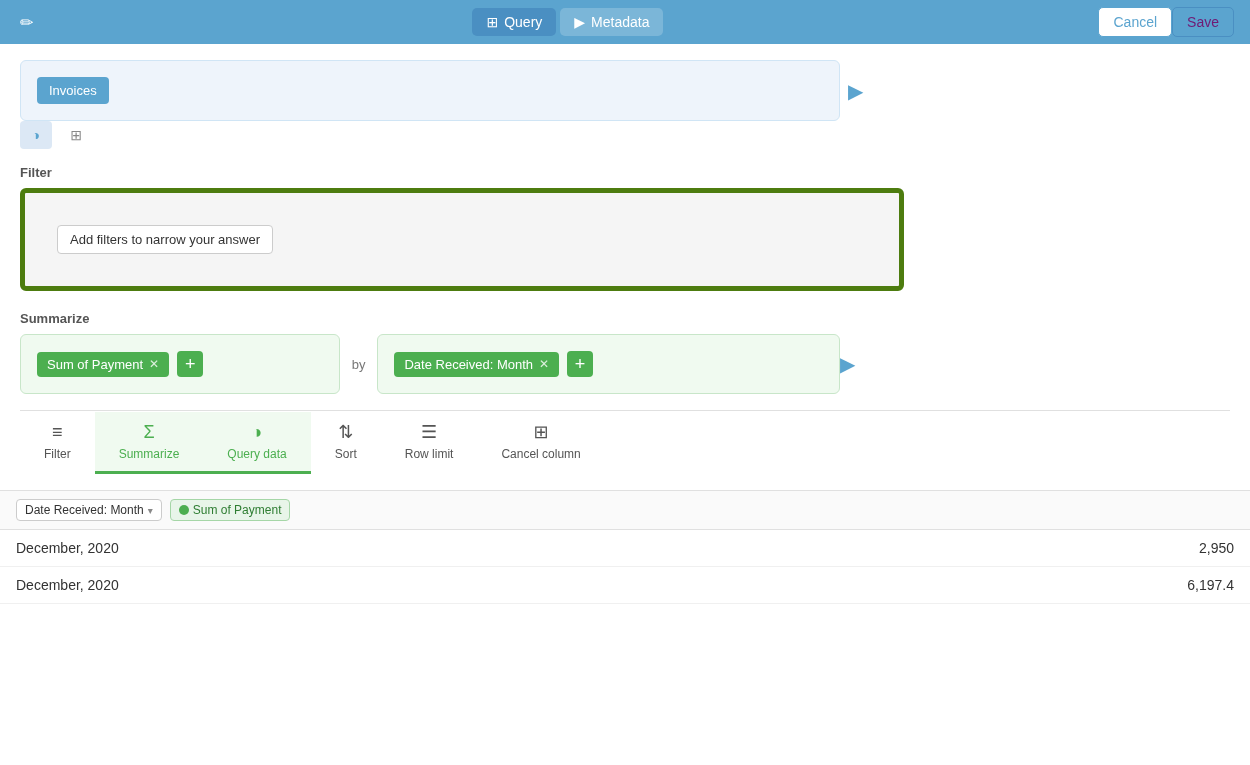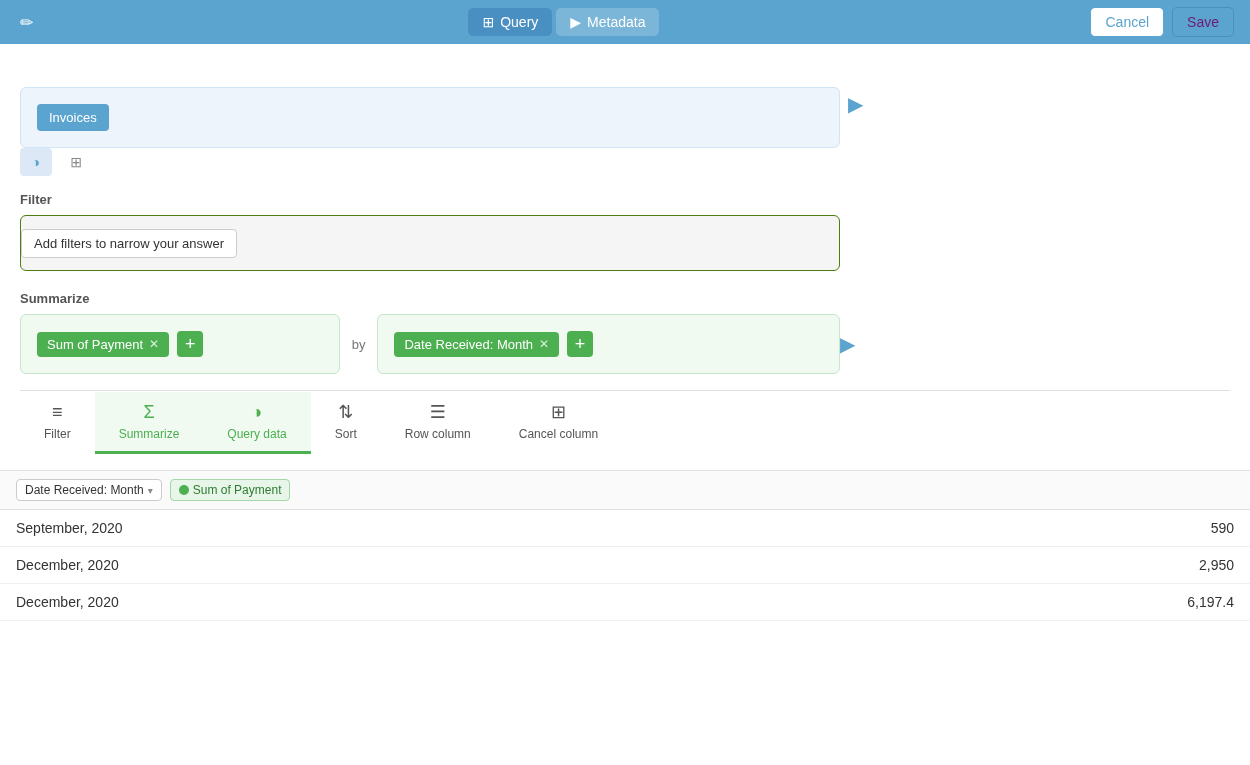--- a/index.html
+++ b/index.html
@@ -9,21 +9,21 @@
     .top-bar {
       background: #5ba4cf;
       height: 44px;
       display: flex;
       align-items: center;
       justify-content: space-between;
       padding: 0 16px;
     }
     .top-bar-left { display: flex; align-items: center; gap: 8px; }
     .top-bar-center { display: flex; gap: 4px; }
-    .top-bar-right { display: flex; gap: 8px; }
+    .top-bar-right { display: flex; }
 
     .edit-icon-btn {
       background: none; border: none; cursor: pointer; color: white;
       font-size: 16px; padding: 4px;
     }
     .tab-btn {
       display: flex; align-items: center; gap: 6px;
       padding: 6px 14px; border-radius: 5px; border: none; cursor: pointer;
       font-size: 14px; font-weight: 500;
     }
@@ -50,21 +50,21 @@
 
     .section-label {
       font-size: 13px; font-weight: 600; color: #555; margin-bottom: 8px;
     }
 
     
     .data-section { margin-bottom: 16px; }
     .data-box {
       background: #eef4fb; border: 1px solid #d0e5f5; border-radius: 6px;
       padding: 16px; display: flex; align-items: center; gap: 8px;
-      width: 820px; min-height: 60px; margin-top: 27px;
+      width: 820px; min-height: 60px;
     }
     .invoices-btn {
       background: #5ba4cf; color: white; border: none; border-radius: 4px;
       padding: 6px 12px; cursor: pointer; font-size: 13px; font-weight: 500;
     }
     .run-btn {
       background: none; border: none; cursor: pointer;
       color: #5ba4cf; font-size: 20px; margin-left: 8px;
     }
     .data-row { display: flex; align-items: center; gap: 0; }
@@ -76,22 +76,22 @@
       width: 32px; height: 28px; cursor: pointer; display: flex; align-items: center; justify-content: center;
       color: #5ba4cf; font-size: 14px;
     }
     .view-icon-btn.inactive {
       background: none; color: #888;
     }
 
     
     .filter-section { margin-bottom: 20px; }
     .filter-box {
-      background: #f5f5f5; border: 1px solid #4d7c0f; border-radius: 6px;
-      padding: 0; width: 820px; min-height: 56px; display: flex; align-items: center;
+      background: #f5f5f5; border: 5px solid #4d7c0f; border-radius: 6px;
+      padding: 32px; width: 884px; min-height: 56px; display: flex; align-items: center;
     }
     .add-filter-btn {
       background: white; border: 1px solid #ccc; border-radius: 4px;
       padding: 6px 12px; cursor: pointer; font-size: 13px; color: #333;
     }
 
     
     .summarize-section { margin-bottom: 16px; }
     .summarize-box {
       background: #f0faf0; border: 1px solid #c8e6c9; border-radius: 6px;
@@ -245,21 +245,21 @@
     <button class="toolbar-btn active">
       <span class="tb-icon">◑</span>
       <span>Query data</span>
     </button>
     <button class="toolbar-btn">
       <span class="tb-icon">⇅</span>
       <span>Sort</span>
     </button>
     <button class="toolbar-btn">
       <span class="tb-icon">☰</span>
-      <span>Row column</span>
+      <span>Row limit</span>
     </button>
     <button class="toolbar-btn">
       <span class="tb-icon">⊞</span>
       <span>Cancel column</span>
     </button>
   </div>
 
 </div>
 
 <div class="results-section">
@@ -268,24 +268,20 @@
       <span>Date Received: Month</span>
       <span class="chevron">▾</span>
     </div>
     <div class="col-pill sum-pill">
       <span style="width:10px;height:10px;border-radius:50%;background:#4caf50;display:inline-block;"></span>
       <span>Sum of Payment</span>
     </div>
   </div>
   <table class="results-table">
     <tbody id="results-tbody">
-        <tr>
-      <td>September, 2020</td>
-      <td>590</td>
-    </tr>
         <tr>
       <td>December, 2020</td>
       <td>2,950</td>
     </tr>
         <tr>
       <td>December, 2020</td>
       <td>6,197.4</td>
     </tr>
       </tbody>
   </table>

